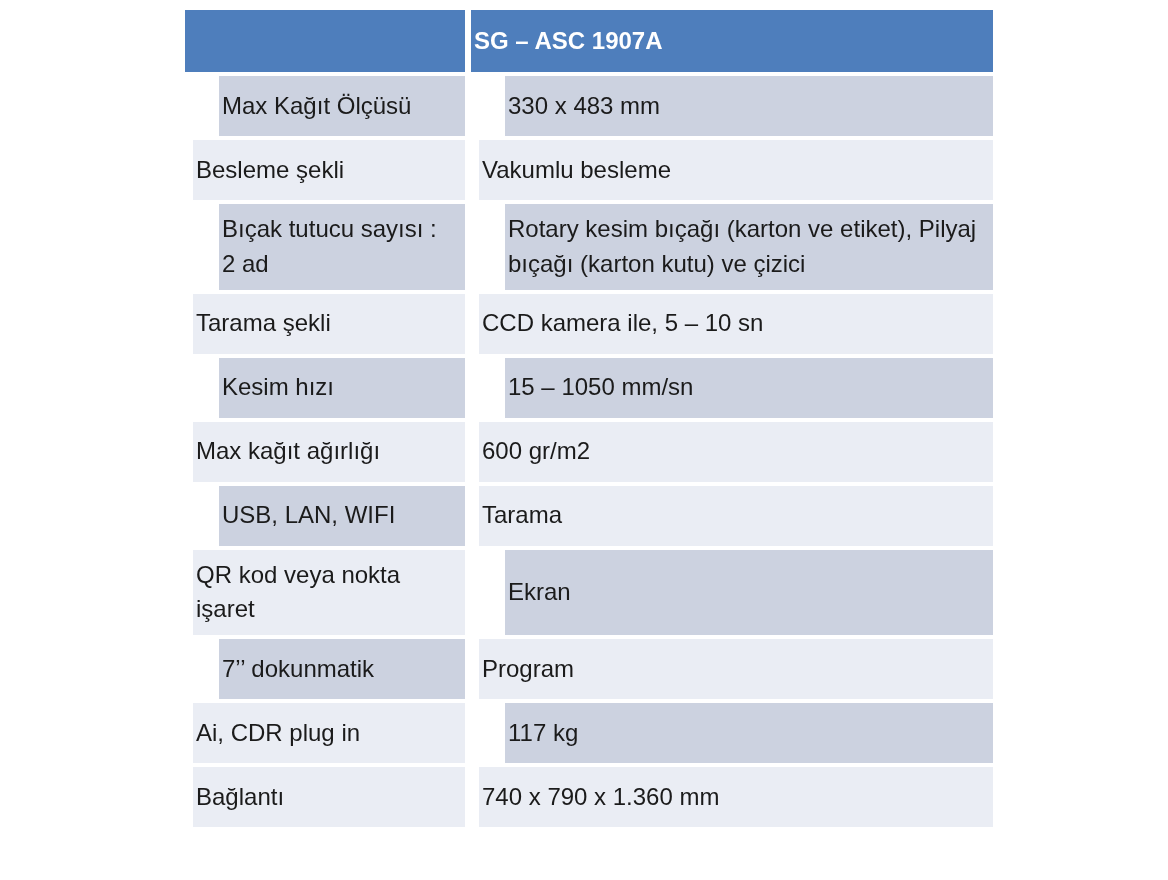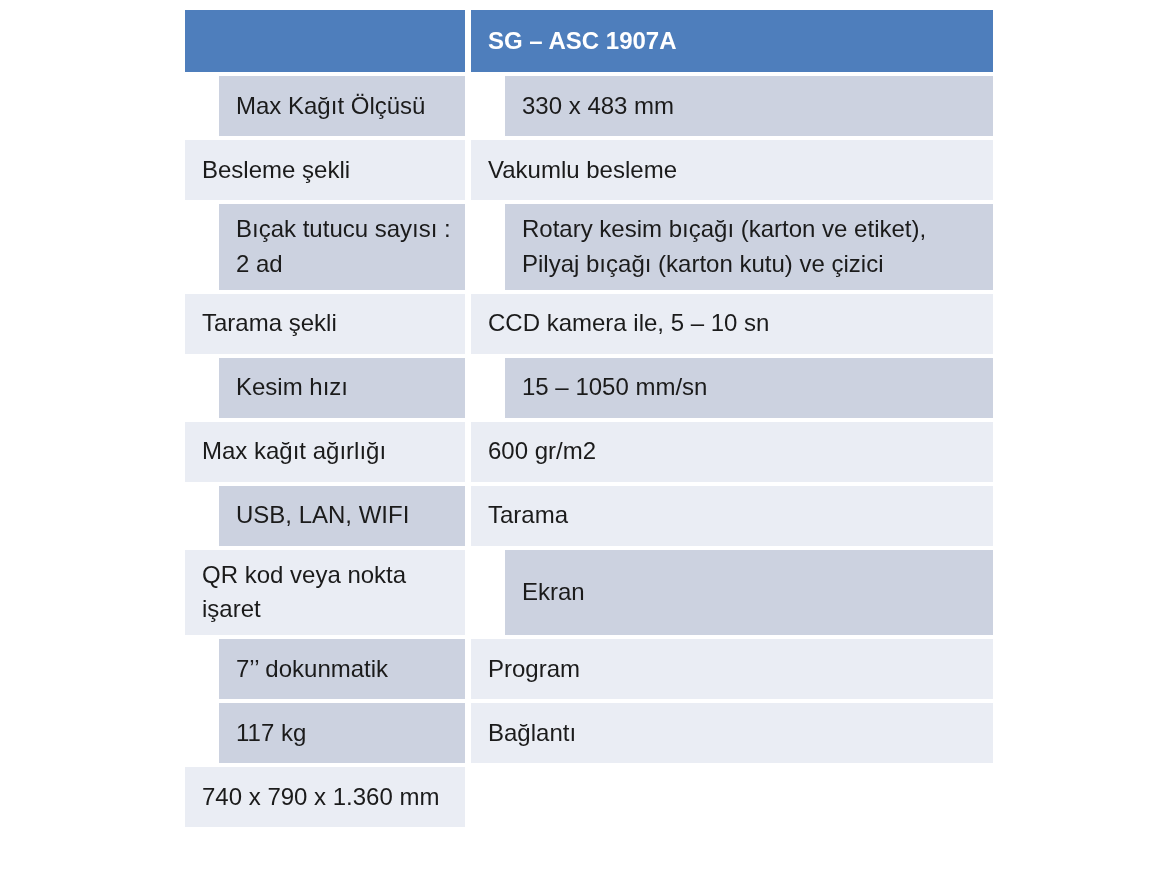--- a/index.html
+++ b/index.html
@@ -26,32 +26,32 @@
     width:808px;
     display:grid;
     grid-template-columns:280px 1fr;
     column-gap:6px;
     row-gap:4px;
   }
   .cell{
     display:flex;
     align-items:center;
     min-height:60px;
-    padding:8px 14px 8px 17px;
+    padding:8px 14px 8px 3px;
     font-size:24px;
     line-height:1.45;
   }
   .cell.header{
     background:var(--header-bg);
     color:var(--header-text);
     font-weight:bold;
     min-height:62px;
   }
   .cell.dark{background:var(--row-dark);margin-left:34px;}
-  .cell.light{background:var(--row-light);}
+  .cell.light{background:var(--row-light);margin-left:8px;}
 </style>
 </head>
 <body>
 
 <div class="spec-table">
 
   <div class="cell header"></div>
   <div class="cell header">SG – ASC 1907A</div>
 
   <div class="cell dark">Max Kağıt Ölçüsü</div>
@@ -74,19 +74,20 @@
 
   <div class="cell dark">USB, LAN, WIFI</div>
 
   <div class="cell light">Tarama</div>
   <div class="cell light">QR kod veya nokta işaret</div>
 
   <div class="cell dark">Ekran</div>
   <div class="cell dark">7’’ dokunmatik</div>
 
   <div class="cell light">Program</div>
+  <div class="cell light">Ai, CDR plug in</div>
 
   <div class="cell dark">117 kg</div>
 
   <div class="cell light">Bağlantı</div>
   <div class="cell light">740 x 790 x 1.360 mm</div>
 
 </div>
 
 </body></html>

